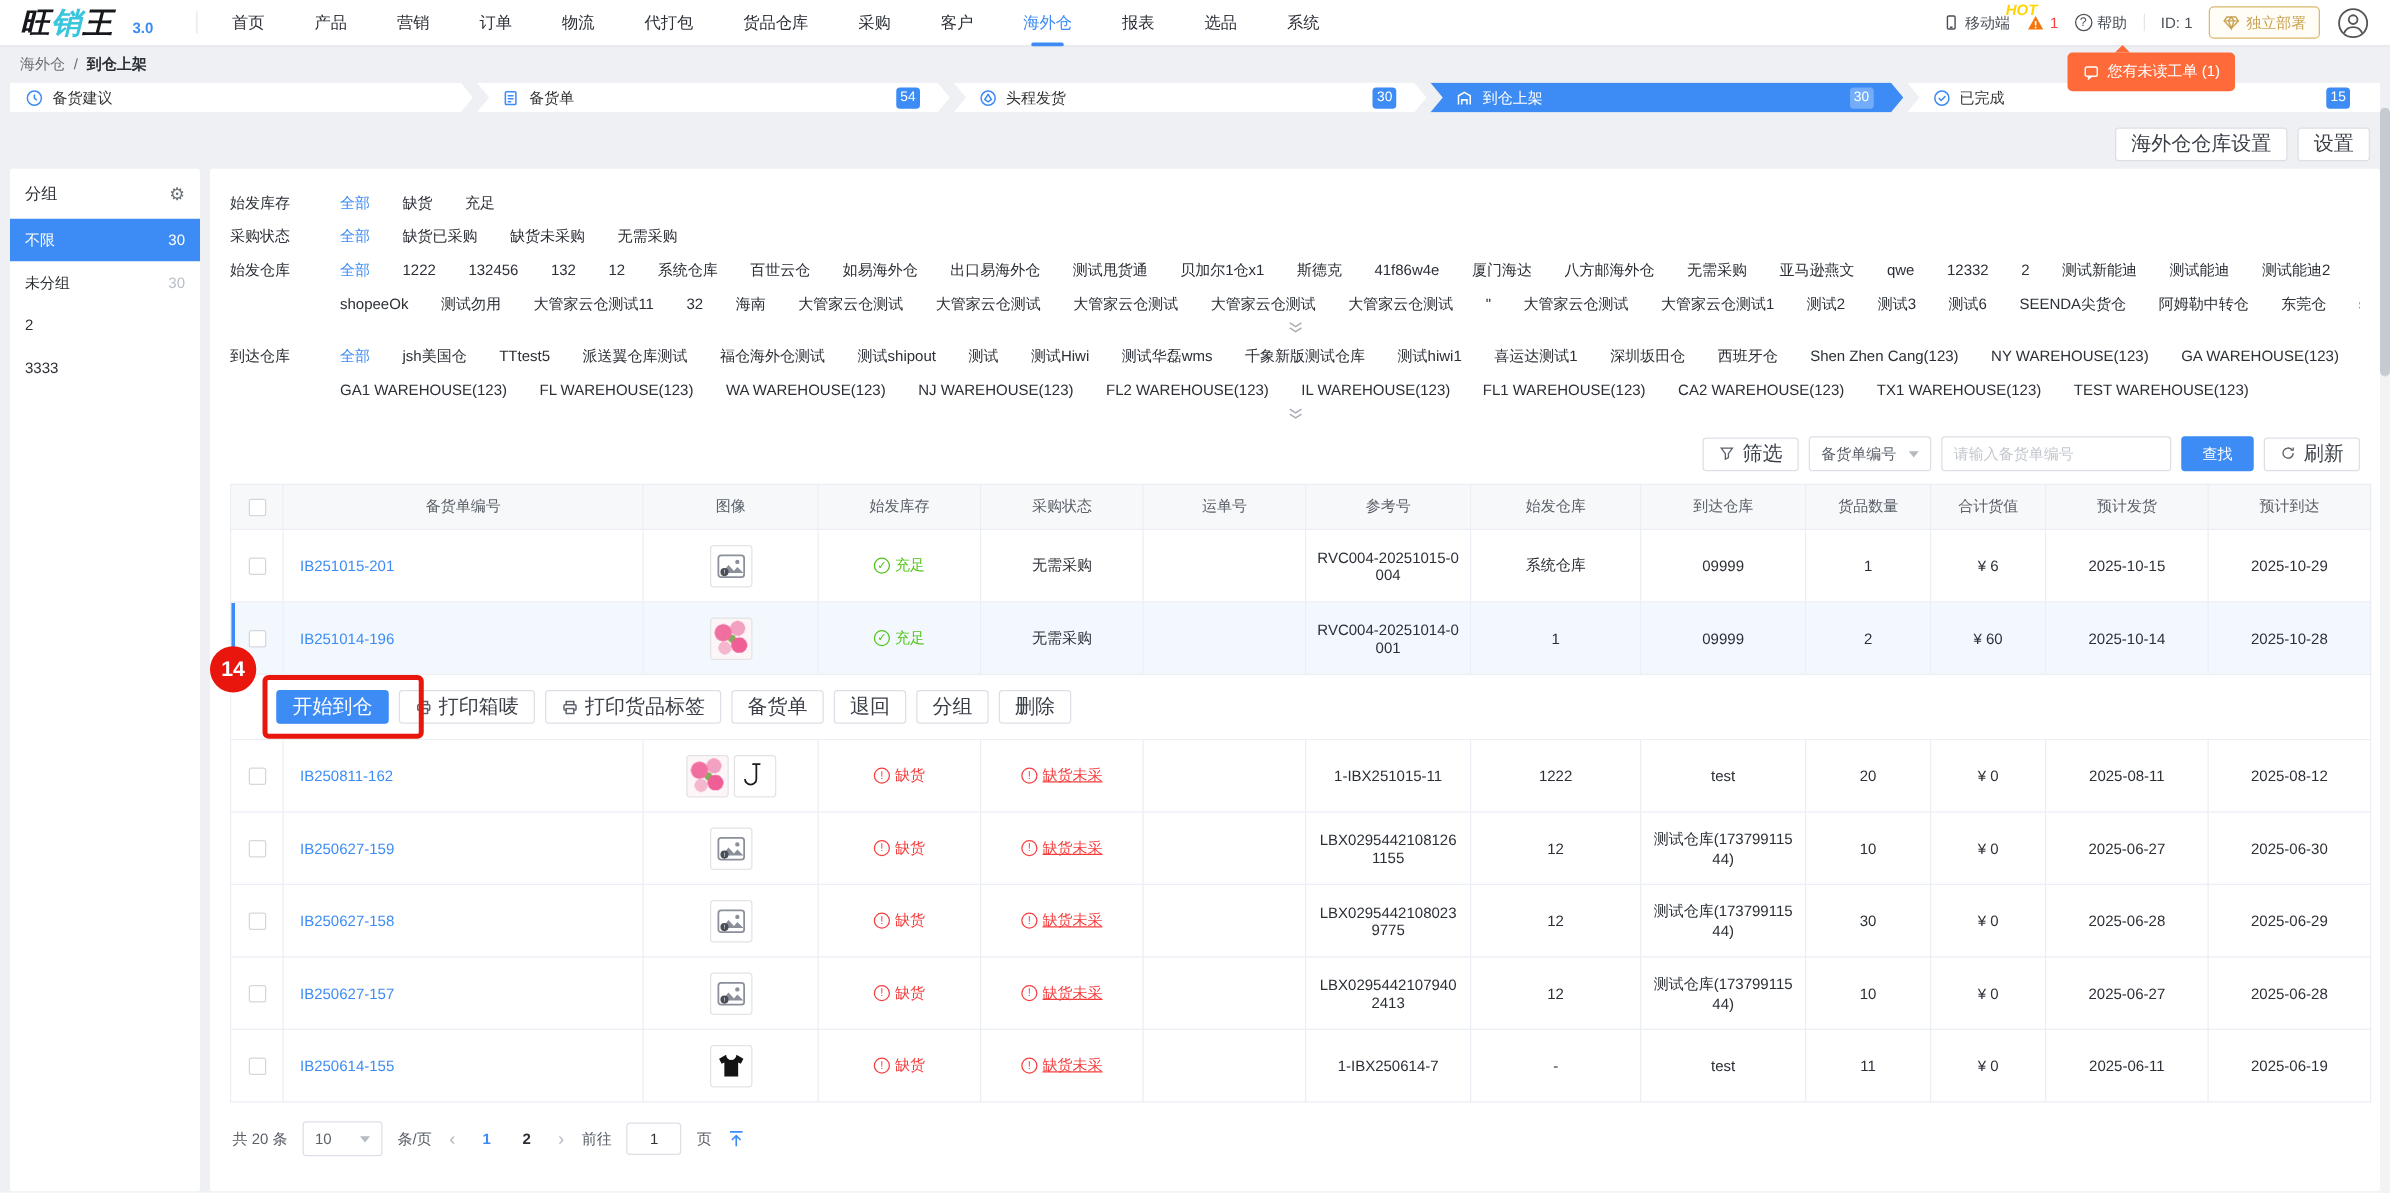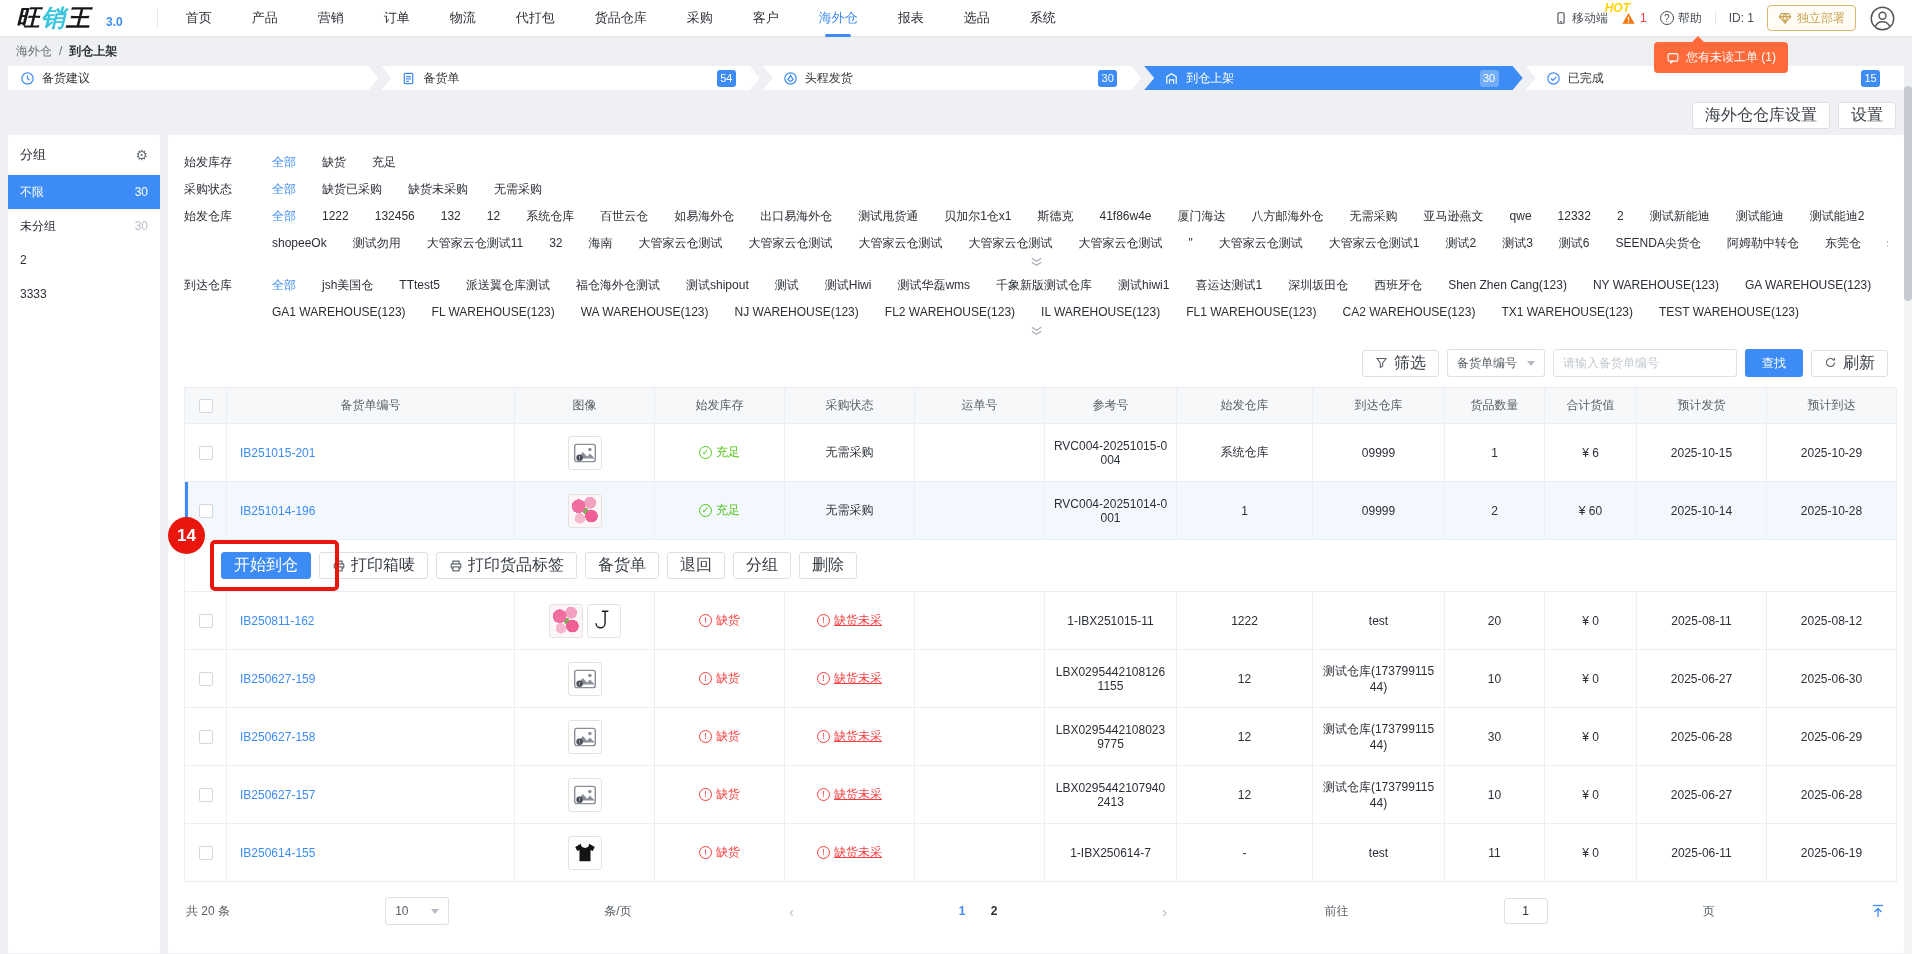--- a/index.html
+++ b/index.html
@@ -103,21 +103,21 @@
   .st-ok { color:#52c41a; } .st-low { color:#f53f3f; }
   .st-link { color:#f53f3f; text-decoration:underline; cursor:pointer; }
   .circle-ic { width:13px; height:13px; border:1px solid currentColor; border-radius:50%; display:inline-flex; align-items:center; justify-content:center; font-size:9px; line-height:1; flex-shrink:0; }
   .toolbar-td { height:52px; text-align:left; overflow:visible; position:relative; }
   .row-toolbar { display:flex; align-items:center; gap:8px; padding-left:28px; }
   .hl-wrap { position:relative; display:inline-flex; }
   .hl-box { position:absolute; left:-11px; top:-12px; right:-28px; bottom:-12px; border:4px solid #e8160c; border-radius:5px; pointer-events:none; z-index:25; }
   .anno-circle { position:absolute; left:-16px; top:130px; width:37px; height:37px; border-radius:50%; background:#e8160c; color:#fff; font-size:17px; font-weight:bold; display:flex; align-items:center; justify-content:center; z-index:30; }
 
   
-  .footerbar { display:flex; justify-content:space-between; align-items:center; gap:12px; padding:15px 2px; color:#5a6068; }
+  .footerbar { display:flex; justify-content:flex-start; align-items:center; gap:12px; padding:15px 2px; color:#5a6068; }
   .pg-select { width:64px; justify-content:space-between; }
   .pg-arrow { color:#b6bac1; font-size:15px; cursor:pointer; padding:0 2px; }
   .page-num { min-width:22px; text-align:center; cursor:pointer; font-weight:bold; color:#2b2f36; }
   .page-num.active { color:#3d8cf5; }
   .goto-input { width:44px; height:26px; border:1px solid #dcdfe6; border-radius:3px; text-align:center; font-size:12px; color:#333; outline:none; }
   .top-icon { width:16px; height:16px; cursor:pointer; }
 
   
   .scrollbar { position:fixed; right:0; top:86px; width:8px; height:868px; background:#f2f3f5; }
   .scroll-thumb { position:absolute; top:0; left:0; width:8px; height:215px; background:#c6cad1; border-radius:4px; }

